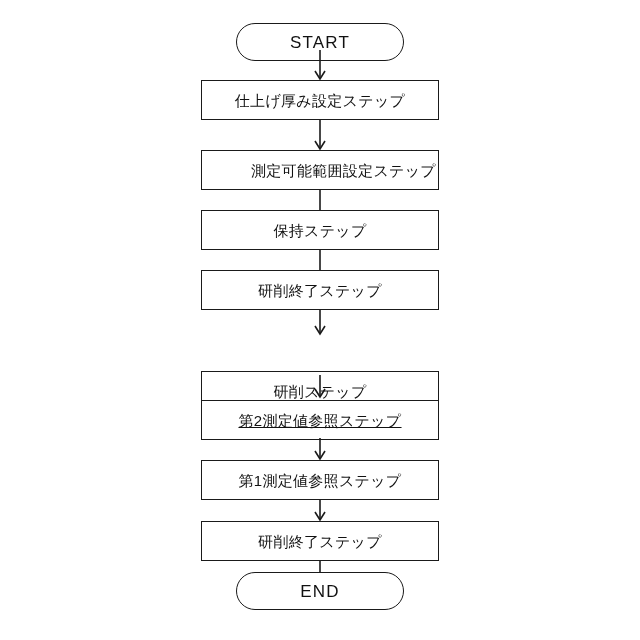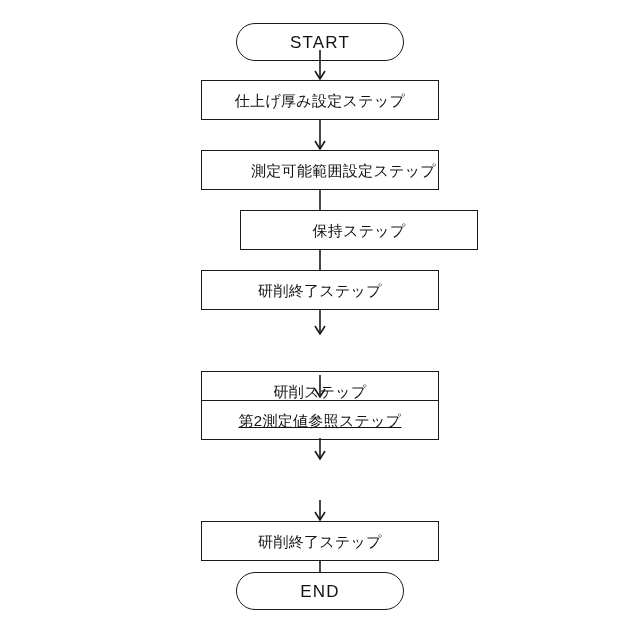--- a/index.html
+++ b/index.html
@@ -90,21 +90,21 @@
     <span class="node-label">測定可能範囲設定ステップ</span>
   </div>
 
   <div class="connector" style="top:190px; height:30px;">
     <svg width="16" height="30" viewBox="0 0 16 30" aria-hidden="true">
       <line x1="8" y1="0" x2="8" y2="29" stroke="#1a1a1a" stroke-width="1.6"></line>
       <polyline points="3,21 8,29 13,21" fill="none" stroke="#1a1a1a" stroke-width="1.6"></polyline>
     </svg>
   </div>
 
-  <div class="node process" style="top:210px;margin-left:39px;">
+  <div class="node process" style="top:210px;">
     <span class="node-label">保持ステップ</span>
   </div>
 
   <div class="connector" style="top:250px; height:30px;">
     <svg width="16" height="30" viewBox="0 0 16 30" aria-hidden="true">
       <line x1="8" y1="0" x2="8" y2="29" stroke="#1a1a1a" stroke-width="1.6"></line>
       <polyline points="3,21 8,29 13,21" fill="none" stroke="#1a1a1a" stroke-width="1.6"></polyline>
     </svg>
   </div>
 
@@ -134,20 +134,23 @@
     <span class="node-label">第2測定値参照ステップ</span>
   </div>
 
   <div class="connector" style="top:438px; height:22px;">
     <svg width="16" height="22" viewBox="0 0 16 22" aria-hidden="true">
       <line x1="8" y1="0" x2="8" y2="21" stroke="#1a1a1a" stroke-width="1.6"></line>
       <polyline points="3,13 8,21 13,13" fill="none" stroke="#1a1a1a" stroke-width="1.6"></polyline>
     </svg>
   </div>
 
+  <div class="node process" style="top:460px;">
+    <span class="node-label">第1測定値参照ステップ</span>
+  </div>
 
   <div class="connector" style="top:500px; height:21px;">
     <svg width="16" height="21" viewBox="0 0 16 21" aria-hidden="true">
       <line x1="8" y1="0" x2="8" y2="20" stroke="#1a1a1a" stroke-width="1.6"></line>
       <polyline points="3,12 8,20 13,12" fill="none" stroke="#1a1a1a" stroke-width="1.6"></polyline>
     </svg>
   </div>
 
   <div class="node process" style="top:521px;">
     <span class="node-label">研削終了ステップ</span>

